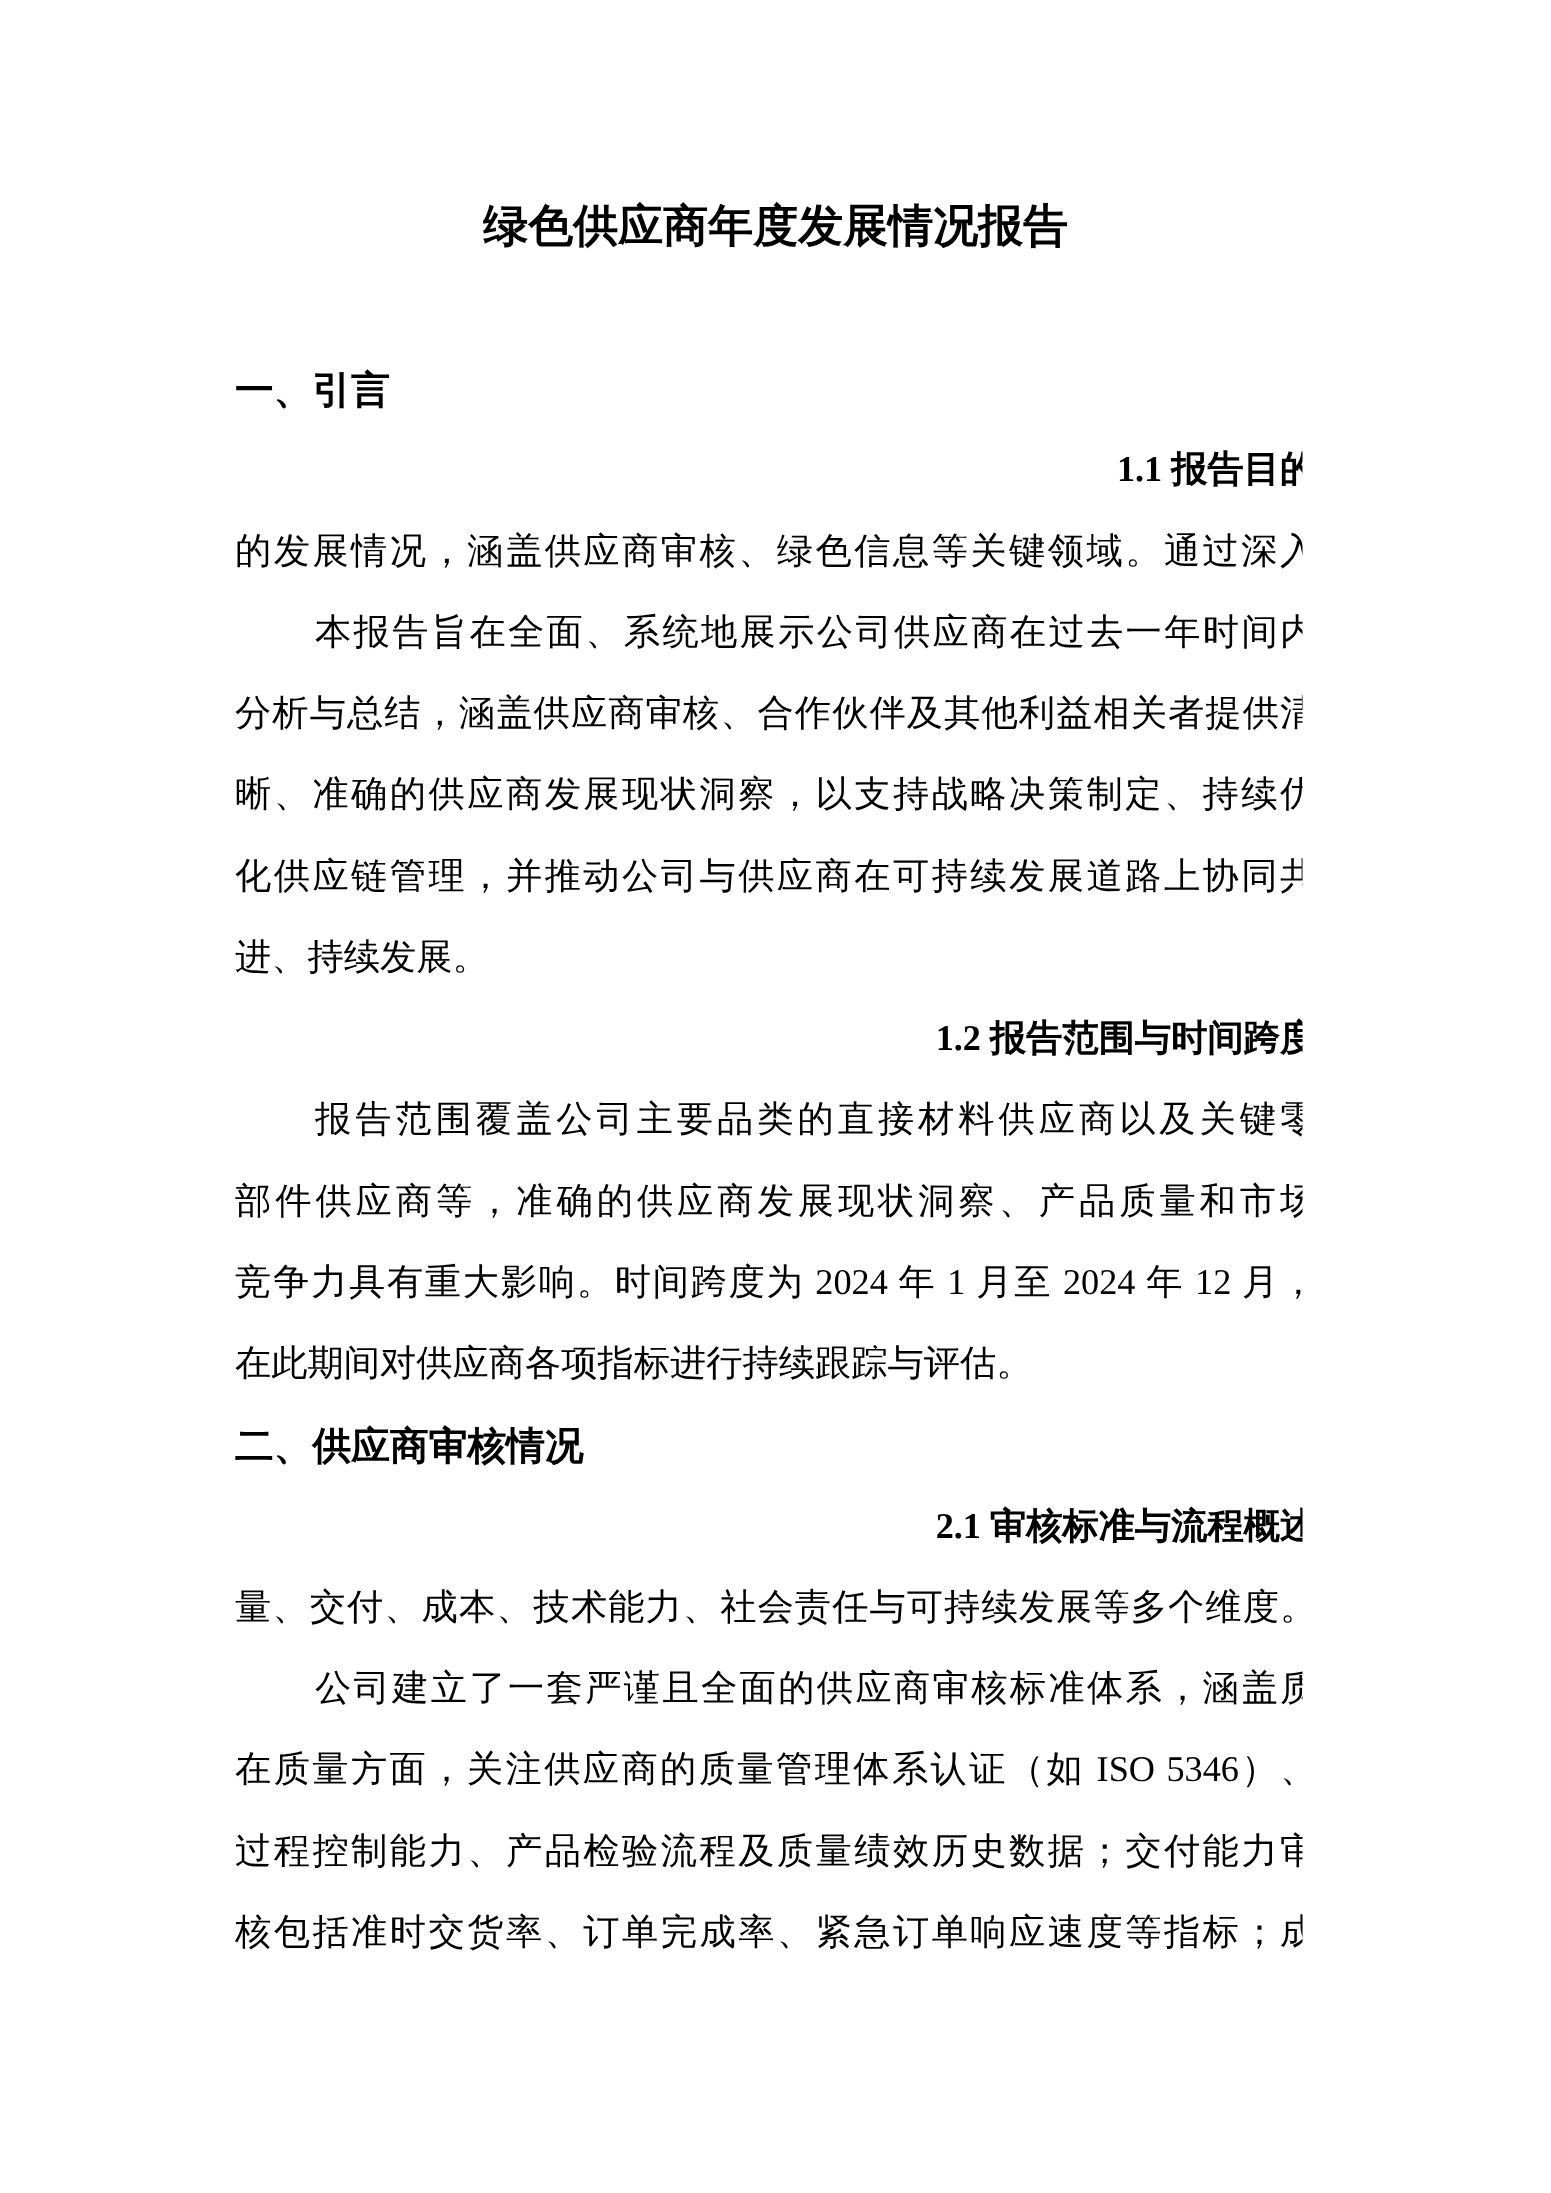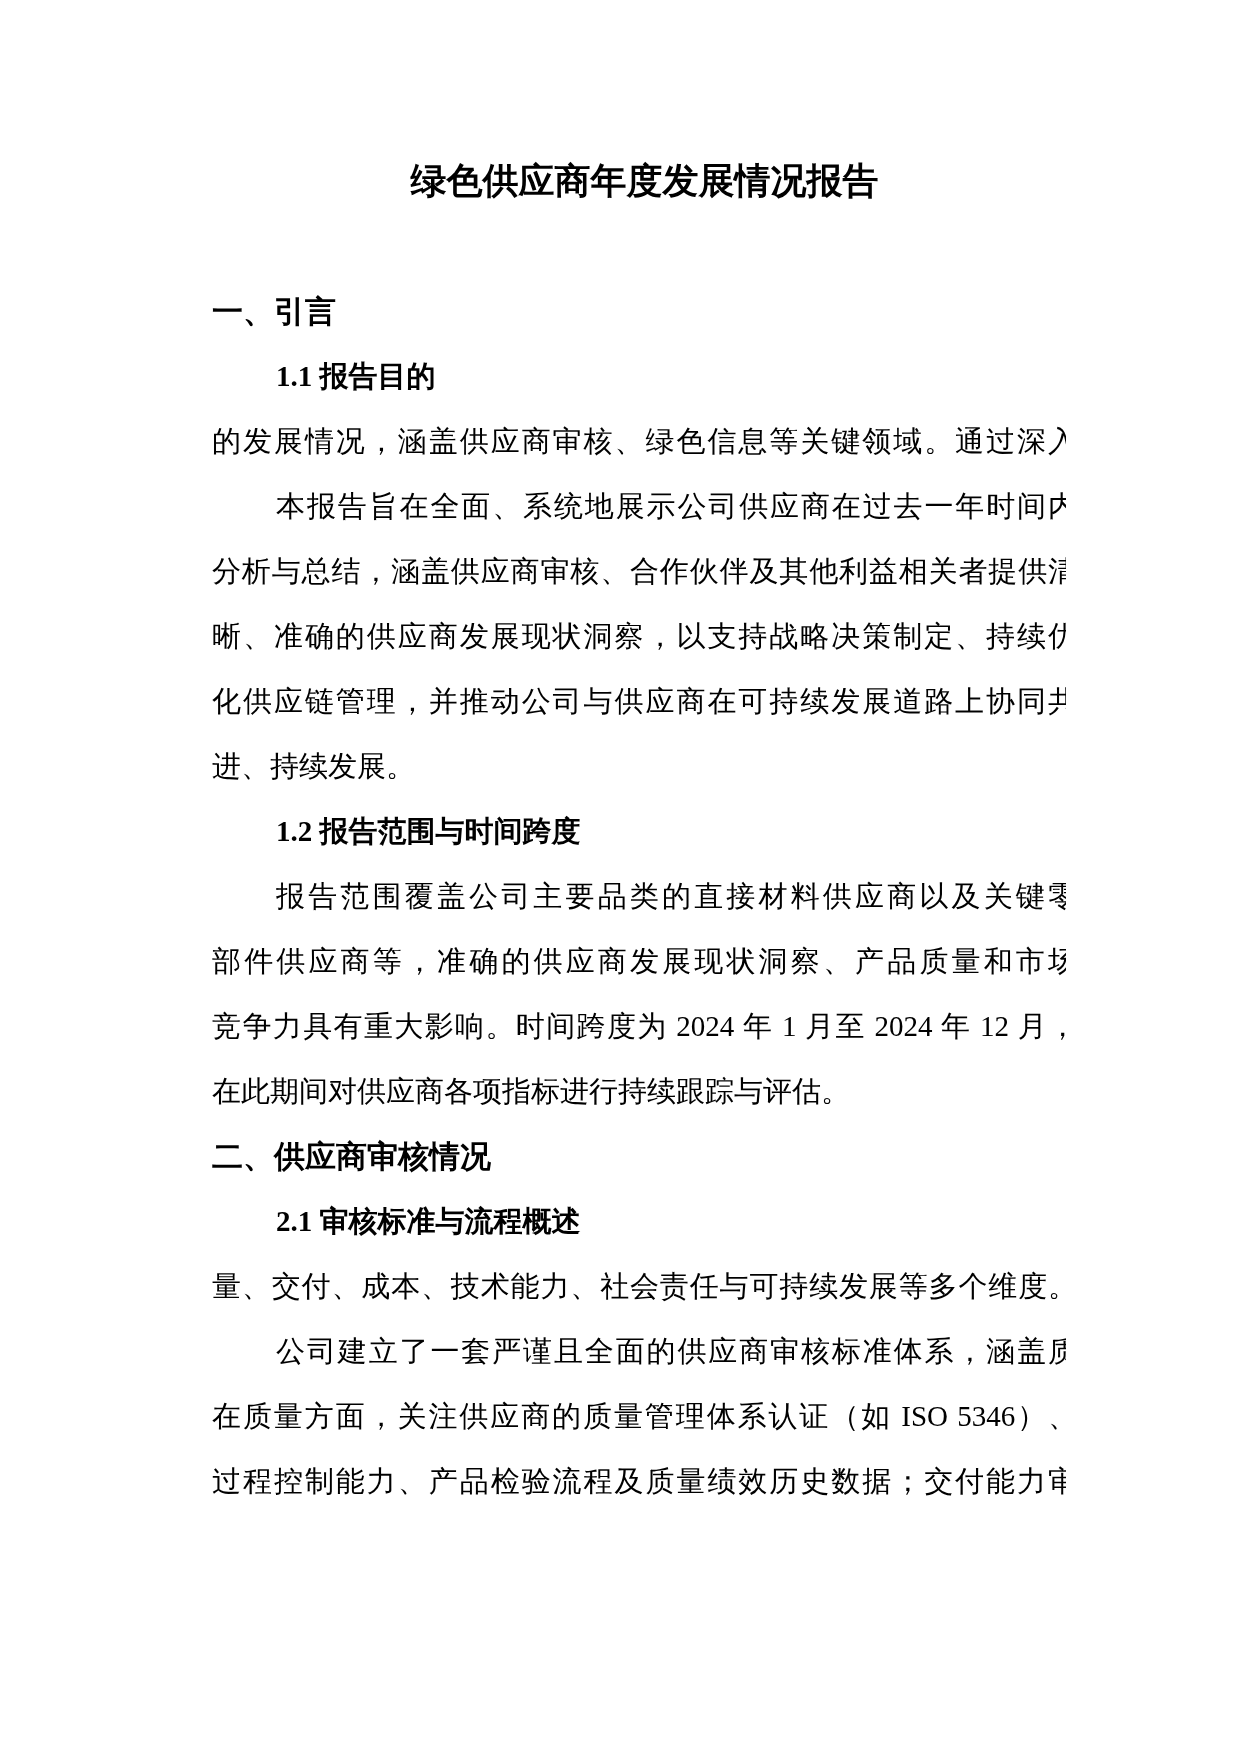--- a/index.html
+++ b/index.html
@@ -8,21 +8,20 @@
     background: #ffffff;
   }
   .page {
     position: relative;
     width: 1042px;
     height: 1754px;
     background: #ffffff;
     color: #000000;
     font-family: "Liberation Serif", "DejaVu Serif", serif;
     overflow: hidden;
-    margin-left: 24px;
   }
   .content {
     position: absolute;
     top: 149px;
     left: 188px;
     width: 865px;
   }
   .doc-title {
     height: 65px;
     line-height: 65px;
@@ -41,20 +40,21 @@
   .line.h1 {
     font-size: 31px;
     font-weight: bold;
   }
   .line.h2 {
     font-size: 29px;
     font-weight: bold;
   }
   .line.indent {
     padding-left: 64px; 
+    text-align: right;
   }
   .line.full {
     white-space: normal;
     text-align: justify;
     text-align-last: justify; 
   }
 </style>
 </head>
 <body>
 
@@ -74,15 +74,16 @@
         <div class="line body indent full">报告范围覆盖公司主要品类的直接材料供应商以及关键零</div>
         <div class="line body full">部件供应商等，准确的供应商发展现状洞察、产品质量和市场</div>
         <div class="line body full">竞争力具有重大影响。时间跨度为 2024 年 1 月至 2024 年 12 月，</div>
         <div class="line body">在此期间对供应商各项指标进行持续跟踪与评估。</div>
         <div class="line h1">二、供应商审核情况</div>
         <div class="line h2 indent">2.1 审核标准与流程概述</div>
         <div class="line body full">量、交付、成本、技术能力、社会责任与可持续发展等多个维度。</div>
         <div class="line body indent full">公司建立了一套严谨且全面的供应商审核标准体系，涵盖质</div>
         <div class="line body full">在质量方面，关注供应商的质量管理体系认证（如 ISO 5346）、</div>
         <div class="line body full">过程控制能力、产品检验流程及质量绩效历史数据；交付能力审</div>
+        <div class="line body full">核包括准时交货率、订单完成率、紧急订单响应速度等指标；成</div>
       </div>
   </div>
 </div>
 
 </body></html>

